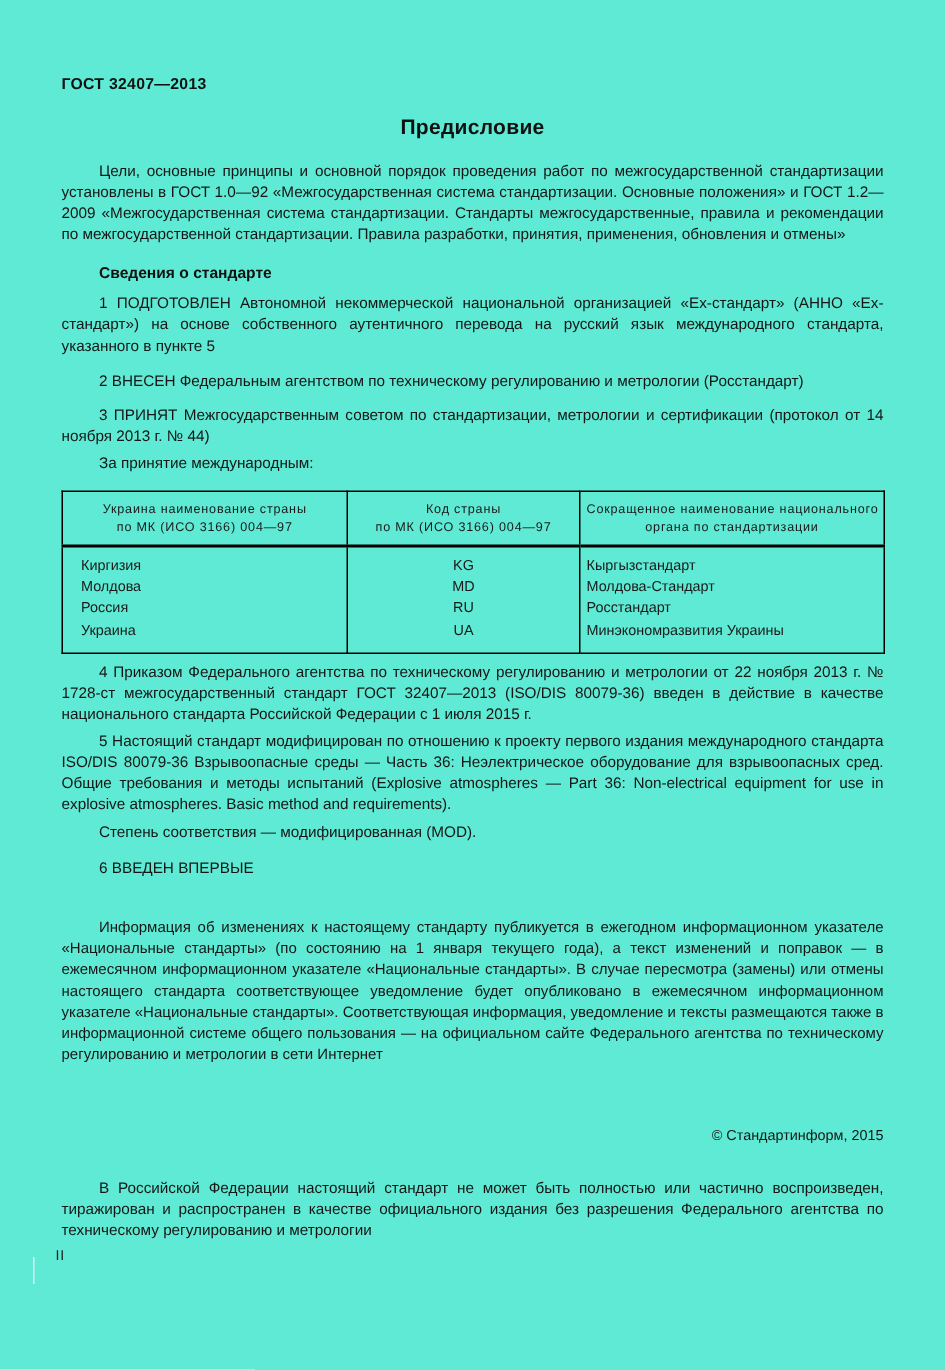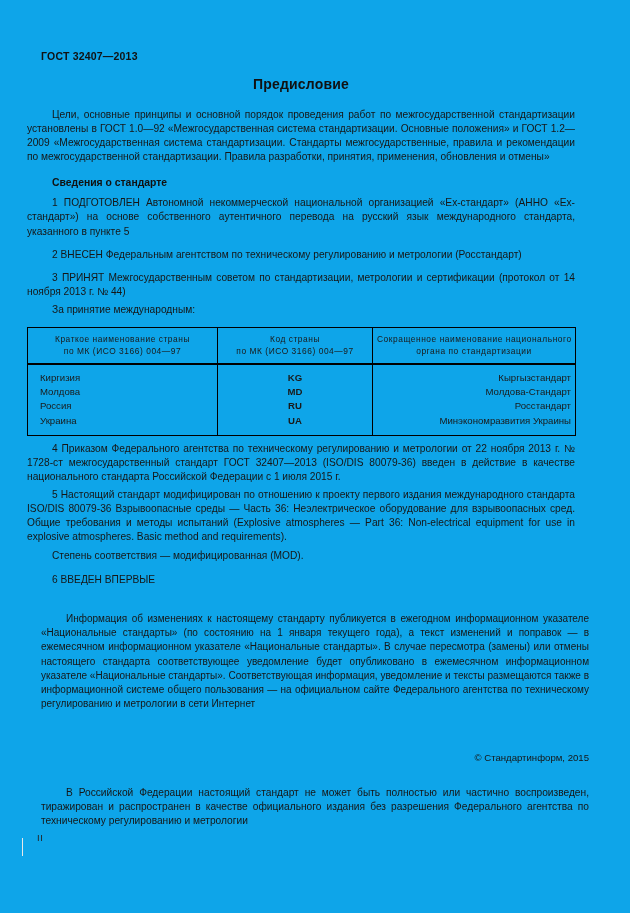--- a/index.html
+++ b/index.html
@@ -12,38 +12,38 @@
     height: 913px;
     position: relative;
     font-family: "Liberation Sans", sans-serif;
     color: #1a1a1a;
     overflow: hidden;
   }
 
   .page {
     position: absolute;
     inset: 0;
-    background: #0ea5e9;
+    background: #5eead4;
   }
 
   
   .running-head {
     position: absolute;
     left: 41px;
     top: 50px;
     font-size: 10.5px;
     font-weight: bold;
     letter-spacing: 0.2px;
     color: #111;
   }
 
   
   .content {
     position: absolute;
-    left: 27px;
+    left: 41px;
     top: 76px;
     width: 548px;
   }
 
   h1.section-title {
     margin: 0 0 16px 0;
     font-size: 14px;
     font-weight: bold;
     text-align: center;
     letter-spacing: 0.2px;
@@ -89,22 +89,22 @@
     padding: 6px 4px 6px 4px;
     line-height: 11.5px;
     border-bottom-width: 2px;
   }
   .votes-table tbody td {
     font-size: 9.6px;
     line-height: 14.2px;
     padding: 6px 4px 7px 4px;
   }
   .votes-table td.col-country { text-align: left;  padding-left: 12px; }
-  .votes-table td.col-code    { text-align: center; font-weight: bold; }
-  .votes-table td.col-body    { text-align: right;  padding-left: 4px; }
+  .votes-table td.col-code    { text-align: center; }
+  .votes-table td.col-body    { text-align: left;  padding-left: 4px; }
 
   .cellline { display: block; white-space: nowrap; }
 
   
   .note-block {
     position: absolute;
     left: 41px;
     top: 612px;
     width: 548px;
   }
@@ -188,21 +188,21 @@
 
     <table class="votes-table">
       <colgroup>
         <col style="width:190px">
         <col style="width:155px">
         <col style="width:203px">
       </colgroup>
       <thead>
         <tr>
           <th>
-            <span class="cellline">Краткое наименование  страны</span>
+            <span class="cellline">Украина наименование  страны</span>
             <span class="cellline">по МК (ИСО 3166) 004—97</span>
           </th>
           <th>
             <span class="cellline">Код страны</span>
             <span class="cellline">по МК (ИСО 3166) 004—97</span>
           </th>
           <th>
             <span class="cellline">Сокращенное наименование национального</span>
             <span class="cellline">органа по стандартизации</span>
           </th>

